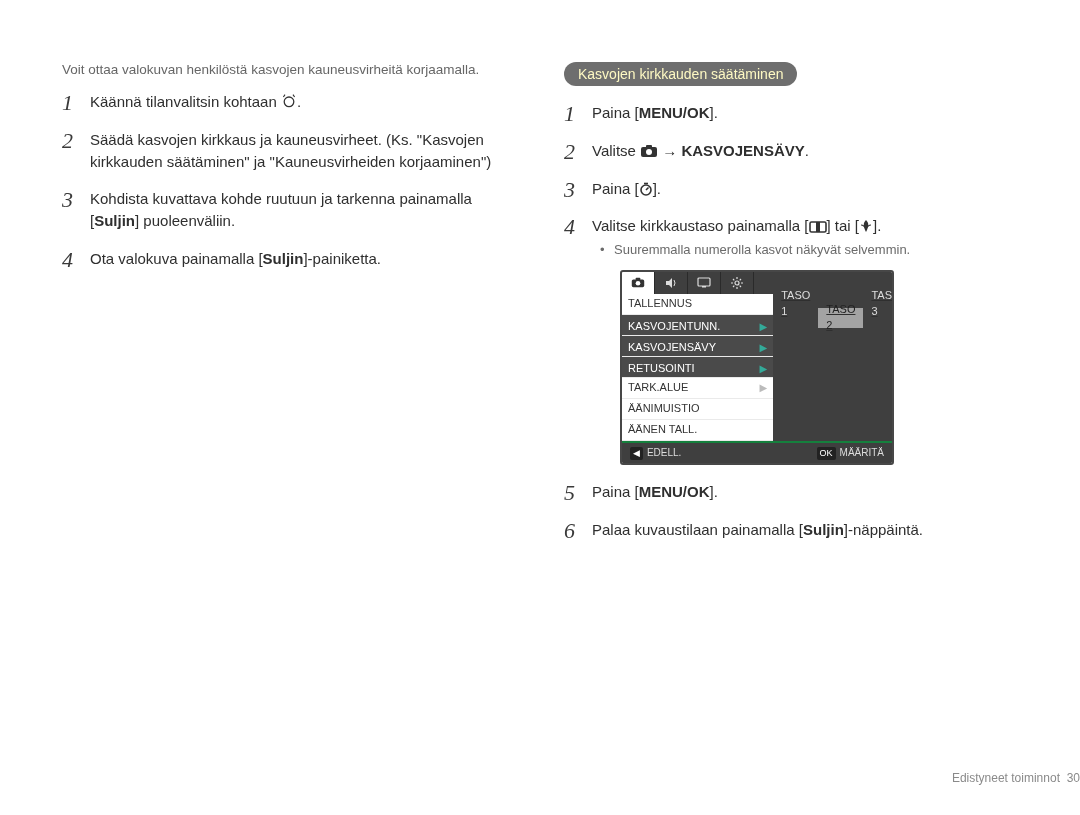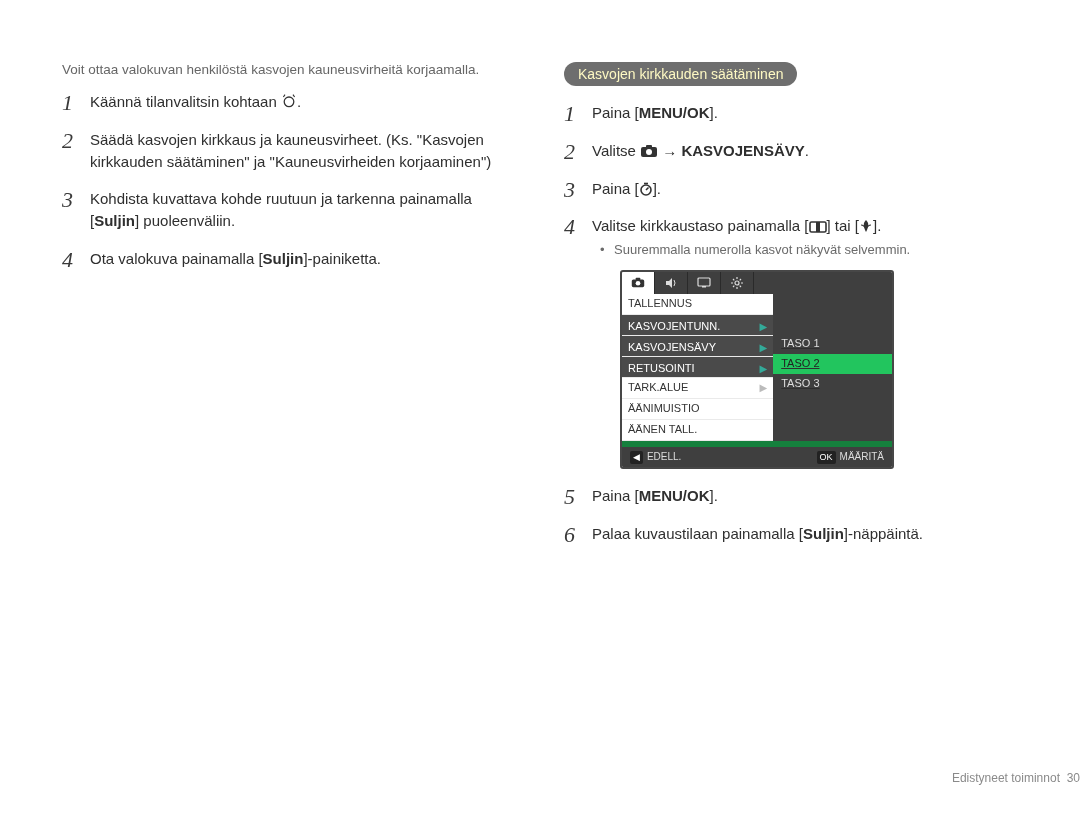--- a/index.html
+++ b/index.html
@@ -123,21 +123,21 @@
     font-size: 12px;
     border-right: 1px solid #2a2a2a;
   }
   .cam-tab.active { background: #fff; color: #222; }
   .cam-body { display: flex; }
   .cam-left { width: 56%; }
   .cam-right {
     width: 44%;
     background: #3f3f3f;
     display: flex;
-    flex-direction: column;
+    flex-direction: row;
     text-decoration: underline;
   }
   .cam-row {
     height: 20px;
     display: flex;
     align-items: center;
     padding: 0 6px;
     border-bottom: 1px solid #eaeaea;
     color: #333;
     justify-content: space-between;
@@ -149,32 +149,32 @@
     background: #3f3f3f;
   }
   .cam-r-item {
     height: 20px;
     display: flex;
     align-items: center;
     padding: 0 8px;
     color: #ddd;
     background: #3f3f3f;
   }
-  .cam-r-item.sel { background: #22c55e; color: #222; }
+  .cam-r-item.sel { background: #a3a3a3; color: #222; margin-top: 14px; }
   .cam-r-spacer { flex: 1; background: #3f3f3f; }
   .cam-foot {
     display: flex;
     justify-content: space-between;
     align-items: center;
     background: #3f3f3f;
     color: #ddd;
     font-size: 10px;
     height: 20px;
     padding: 0 8px;
-    border-top: 6px solid #15803d;
+    border-top: 2px solid #15803d;
   }
   .cam-foot .kb {
     display: inline-block;
     background: #222;
     color: #fff;
     padding: 0 3px;
     border-radius: 2px;
     margin-right: 4px;
     font-size: 9px;
   }

